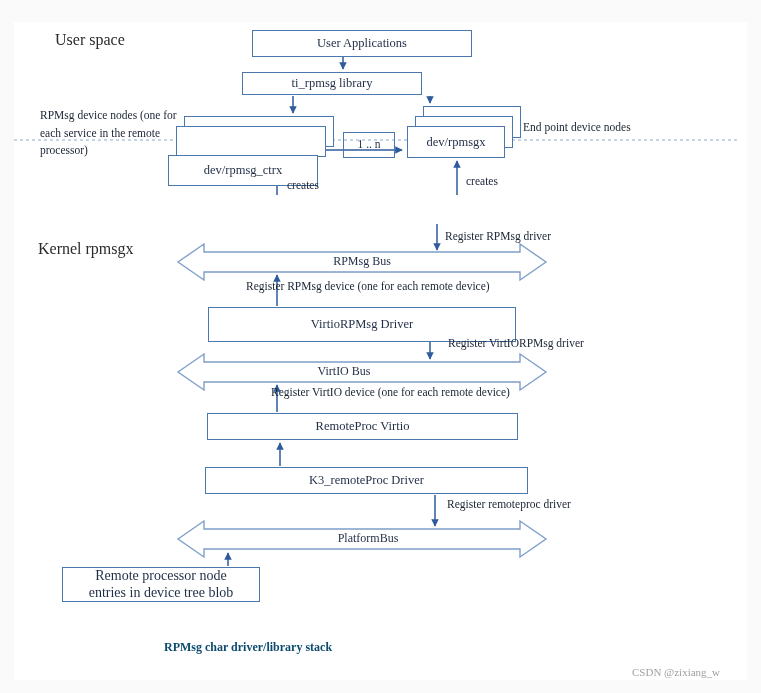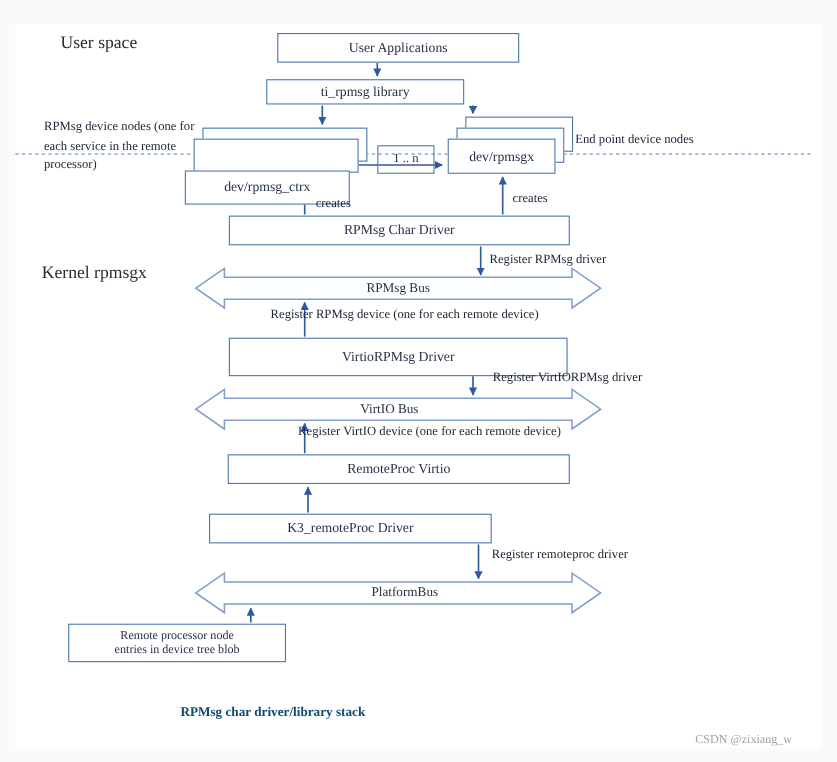--- a/index.html
+++ b/index.html
@@ -72,34 +72,33 @@
   <div class="node ghost" style="left:184px;top:116px;width:150px;height:31px;"></div>
   <div class="node ghost" style="left:176px;top:126px;width:150px;height:31px;"></div>
   <div class="node" style="left:168px;top:136px;width:150px;height:31px;margin-top:19px;">dev/rpmsg_ctrx</div>
 
   <div class="node clear" style="left:343px;top:132px;width:52px;height:26px;">1 .. n</div>
 
   <div class="node ghost" style="left:423px;top:106px;width:98px;height:32px;"></div>
   <div class="node ghost" style="left:415px;top:116px;width:98px;height:32px;"></div>
   <div class="node" style="left:407px;top:126px;width:98px;height:32px;">dev/rpmsgx</div>
 
-  <div class="node" style="left:208px;top:196px;width:310px;height:27px;">RPMsg Char Driver</div>
   <div class="node" style="left:208px;top:307px;width:308px;height:35px;">VirtioRPMsg Driver</div>
   <div class="node" style="left:207px;top:413px;width:311px;height:27px;">RemoteProc Virtio</div>
-  <div class="node" style="left:190px;top:467px;width:257px;height:27px;">K3_remoteProc Driver</div>
+  <div class="node" style="left:205px;top:467px;width:323px;height:27px;">K3_remoteProc Driver</div>
 
-  <div class="node" style="left:62px;top:567px;width:198px;height:35px;font-size:11px;">
+  <div class="node" style="left:62px;top:567px;width:198px;height:35px;font-size:14px;">
     <div>
       <div>Remote  processor node</div>
       <div>entries in device tree blob</div>
     </div>
   </div>
 
   <div class="buslbl" style="left:262px;top:254px;">RPMsg Bus</div>
-  <div class="buslbl" style="left:254px;top:364px;">VirtIO Bus</div>
+  <div class="buslbl" style="left:244px;top:364px;">VirtIO Bus</div>
   <div class="buslbl" style="left:268px;top:531px;">PlatformBus</div>
 
   <div class="lbl" style="left:287px;top:179px;">creates</div>
   <div class="lbl" style="left:466px;top:175px;">creates</div>
   <div class="lbl" style="left:445px;top:230px;">Register RPMsg driver</div>
   <div class="lbl" style="left:246px;top:280px;">Register RPMsg device (one for each remote device)</div>
   <div class="lbl" style="left:448px;top:337px;">Register VirtIORPMsg driver</div>
   <div class="lbl" style="left:271px;top:386px;">Register VirtIO device (one for each remote device)</div>
   <div class="lbl" style="left:447px;top:498px;">Register remoteproc driver</div>
 

